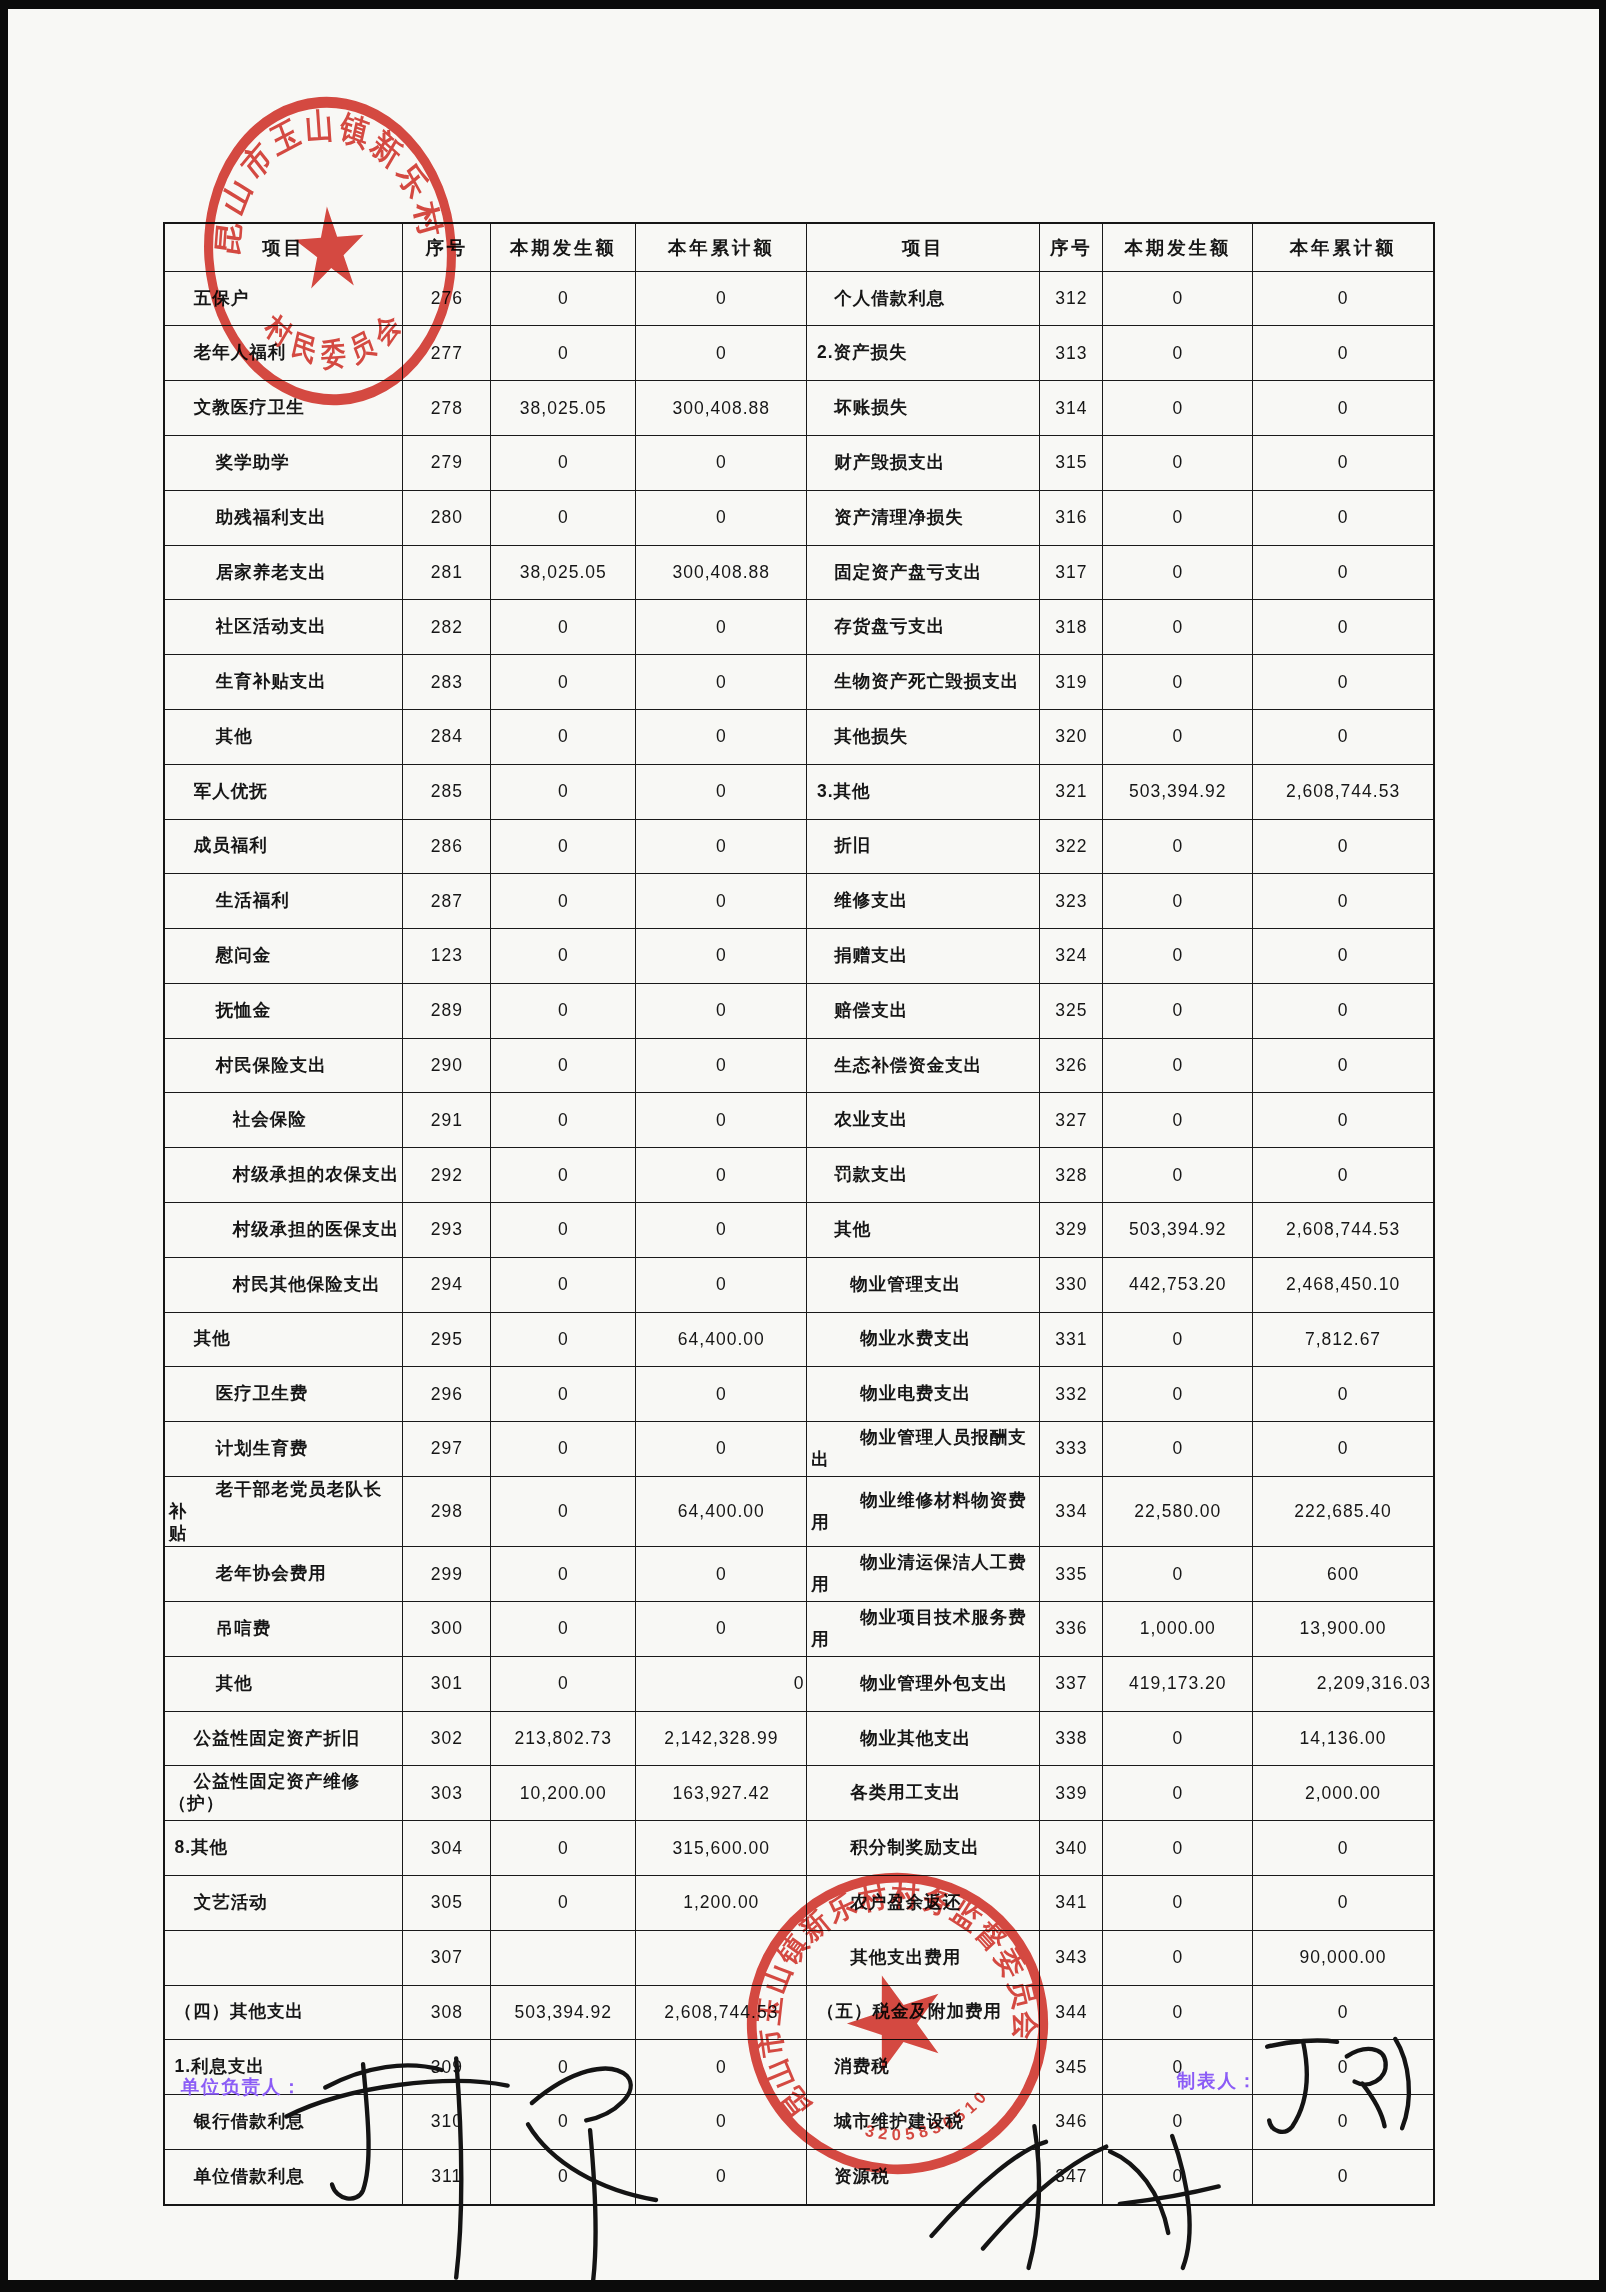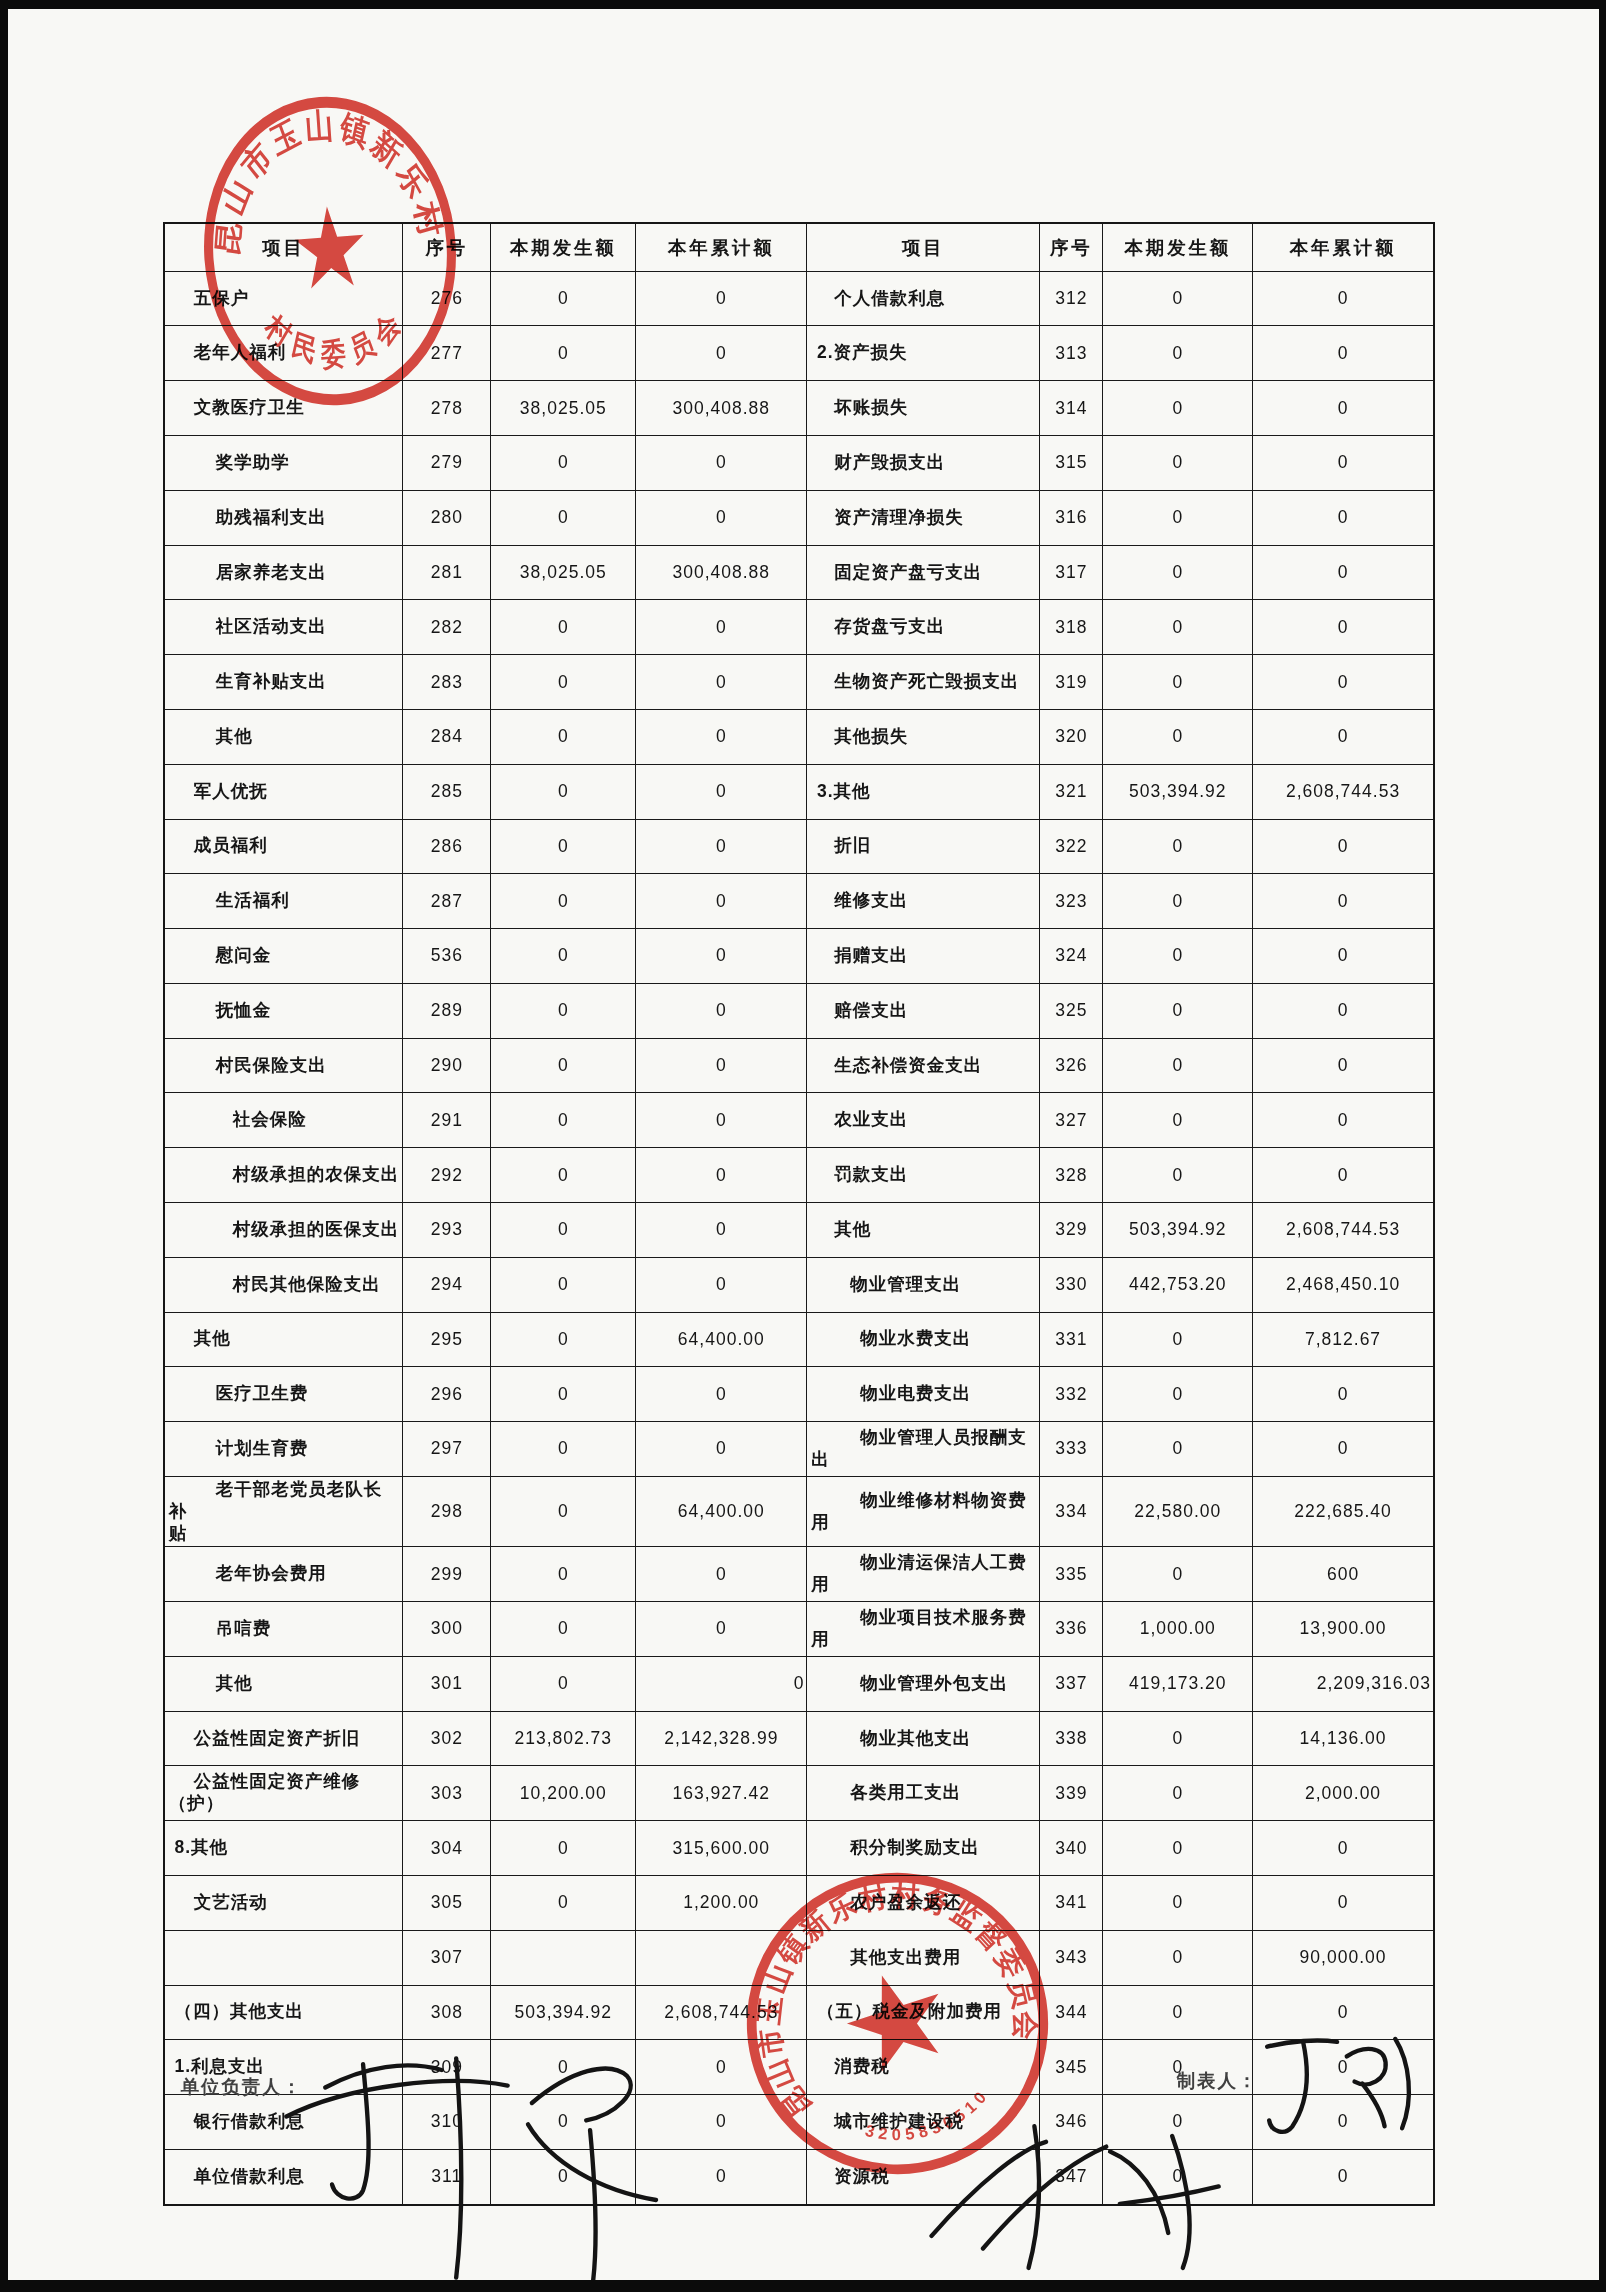--- a/index.html
+++ b/index.html
@@ -28,21 +28,21 @@
   td.item{
     font-size:17.5px;font-weight:600;letter-spacing:1px;text-align:left;
     padding:1.9px 1.9px 1.9px 3.9px;white-space:pre-line;line-height:1.25;
   }
   td.num{
     font-size:17.5px;font-weight:500;text-align:center;letter-spacing:1px;
     padding:0 1.9px;
   }
   td.num.r{text-align:right;padding-right:1.9px;}
   .footer-label{
-    position:absolute;font-size:18.4px;font-weight:700;color:#404040;
+    position:absolute;font-size:18.4px;font-weight:700;color:#8b5cf6;
     letter-spacing:1.9px;
   }
   .footer-label.left{left:173px;top:2065px;}
   .footer-label.right{left:1169px;top:2059px;}
   .stamp{position:absolute;pointer-events:none;opacity:.84;mix-blend-mode:multiply;}
   .stamp-top{left:190px;top:80px;transform:rotate(-4deg);}
   .stamp-bottom{left:734px;top:1859px;transform:rotate(-18deg);}
   .sig-layer{position:absolute;left:0;top:0;width:1591px;height:2271px;pointer-events:none;}
   .sig-layer path{fill:none;stroke:#141414;stroke-width:4.5;stroke-linecap:round;stroke-linejoin:round;}
 </style>
@@ -190,21 +190,21 @@
           <td class="num">287</td>
           <td class="num">0</td>
           <td class="num">0</td>
           <td class="item" style="text-indent: 23px;">维修支出</td>
           <td class="num">323</td>
           <td class="num">0</td>
           <td class="num">0</td>
         </tr>
         <tr>
           <td class="item" style="text-indent: 47px;">慰问金</td>
-          <td class="num">536</td>
+          <td class="num">123</td>
           <td class="num">0</td>
           <td class="num">0</td>
           <td class="item" style="text-indent: 23px;">捐赠支出</td>
           <td class="num">324</td>
           <td class="num">0</td>
           <td class="num">0</td>
         </tr>
         <tr>
           <td class="item" style="text-indent: 47px;">抚恤金</td>
           <td class="num">289</td>

